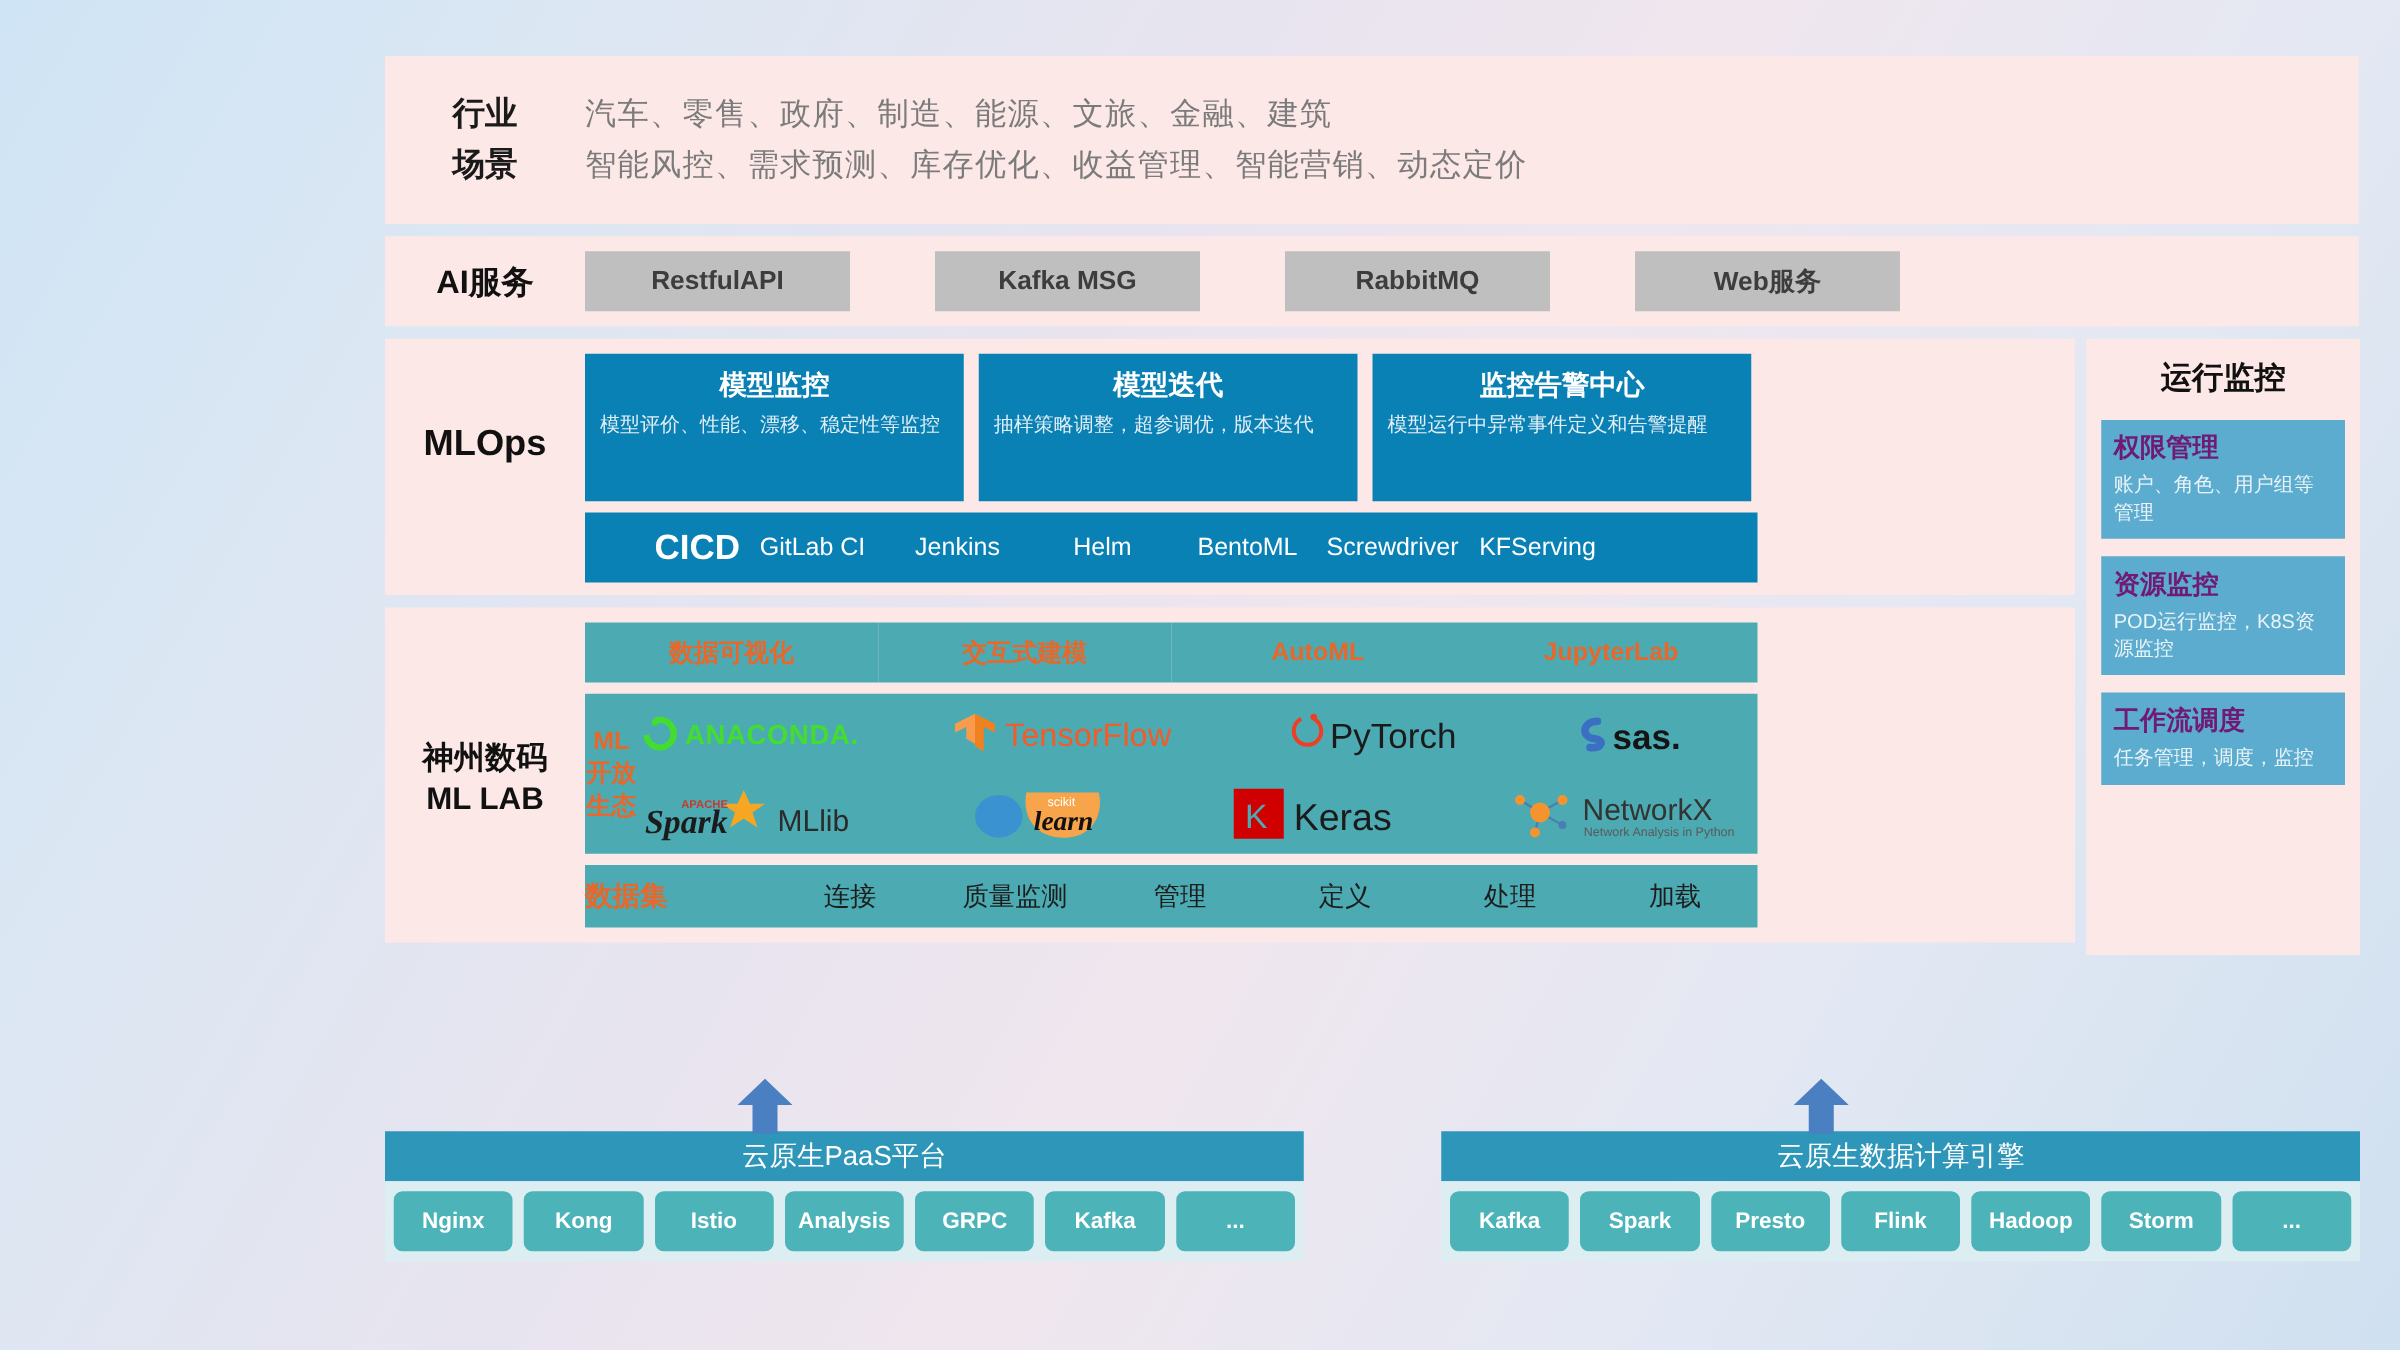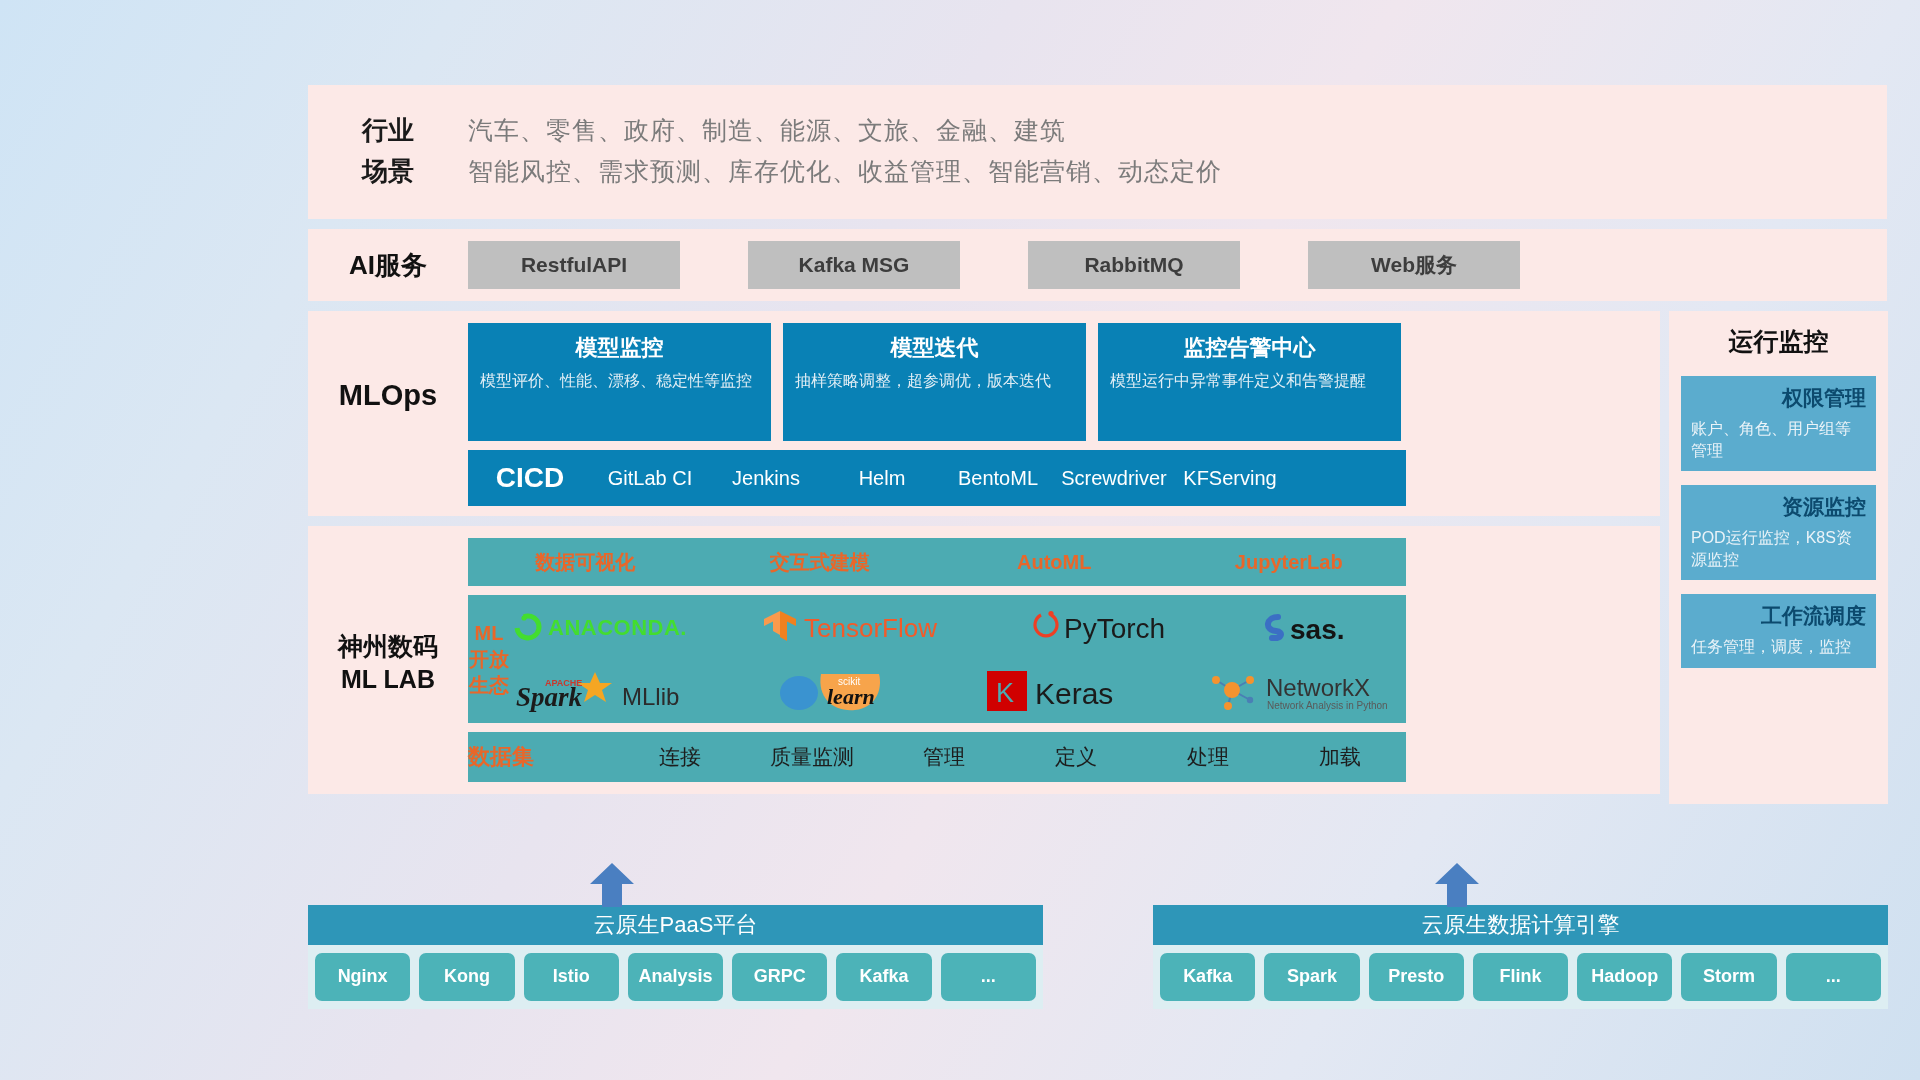--- a/index.html
+++ b/index.html
@@ -22,21 +22,21 @@
   }
   .rail-badge {
     position: absolute; left: 12px; width: 213px; height: 46px;
     background: #bb0a10; border-radius: 7px;
     color: #fff; font-weight: bold; font-size: 25px;
     display: flex; align-items: center; justify-content: center;
     letter-spacing: 1px;
   }
 
   
-  .main { position: absolute; left: 308px; top: 45px; width: 1580px; margin-top: 40px; }
+  .main { position: absolute; left: 308px; top: 45px; width: 1580px; }
 
   .band {
     background: #fce9e7;
     margin-bottom: 10px;
     position: relative;
   }
 
   
   .band-top { padding: 22px 0 24px 0; width: 1579px; }
   .kv-row { display: flex; align-items: center; margin: 6px 0; }
@@ -81,21 +81,21 @@
     font-weight: bold; margin-bottom: 7px;
   }
   .mlops-card p { font-size: 16px; color: #e2eef5; line-height: 1.35; }
 
   .cicd-bar {
     margin: 9px 0 0 160px; width: 938px; height: 56px;
     background: #0981b5; display: flex; align-items: center;
     overflow: hidden;
   }
   .cicd-title {
-    width: 124px; text-align: center; color: #fff;
+    width: 124px; text-align: right; color: #fff;
     font-size: 28px; font-weight: bold;
   }
   .cicd-tool {
     width: 116px; color: #fff; font-size: 20px;
     text-align: center; line-height: 1.15;
   }
 
   
   .band-model { padding: 12px 0 12px 0; }
   .model-flex { display: flex; align-items: flex-start; }
@@ -137,22 +137,22 @@
     background: #fce9e7; padding: 14px 12px; height: 100%;
   }
   .monitor h3 {
     font-size: 25px; font-weight: bold; color: #111;
     text-align: center; margin-bottom: 18px;
   }
   .mon-card {
     background: #5bacce; padding: 8px 10px 10px 10px; margin-bottom: 14px;
   }
   .mon-card h4 {
-    color: #0c4a6e; font-size: 21px; font-weight: bold;
-    text-align: right; margin-bottom: 6px;
+    color: #701a75; font-size: 21px; font-weight: bold;
+    text-align: left; margin-bottom: 6px;
   }
   .mon-card p { color: #eaf3f8; font-size: 16px; line-height: 1.35; }
 
   
   .bottom { position: absolute; left: 308px; top: 885px; width: 1580px; height: 130px; }
   .cloud-group { position: absolute; top: 20px; }
   .cloud-head {
     height: 40px; background: #2e96b8; color: #fff;
     font-size: 22px; display: flex; align-items: center; justify-content: center;
   }

